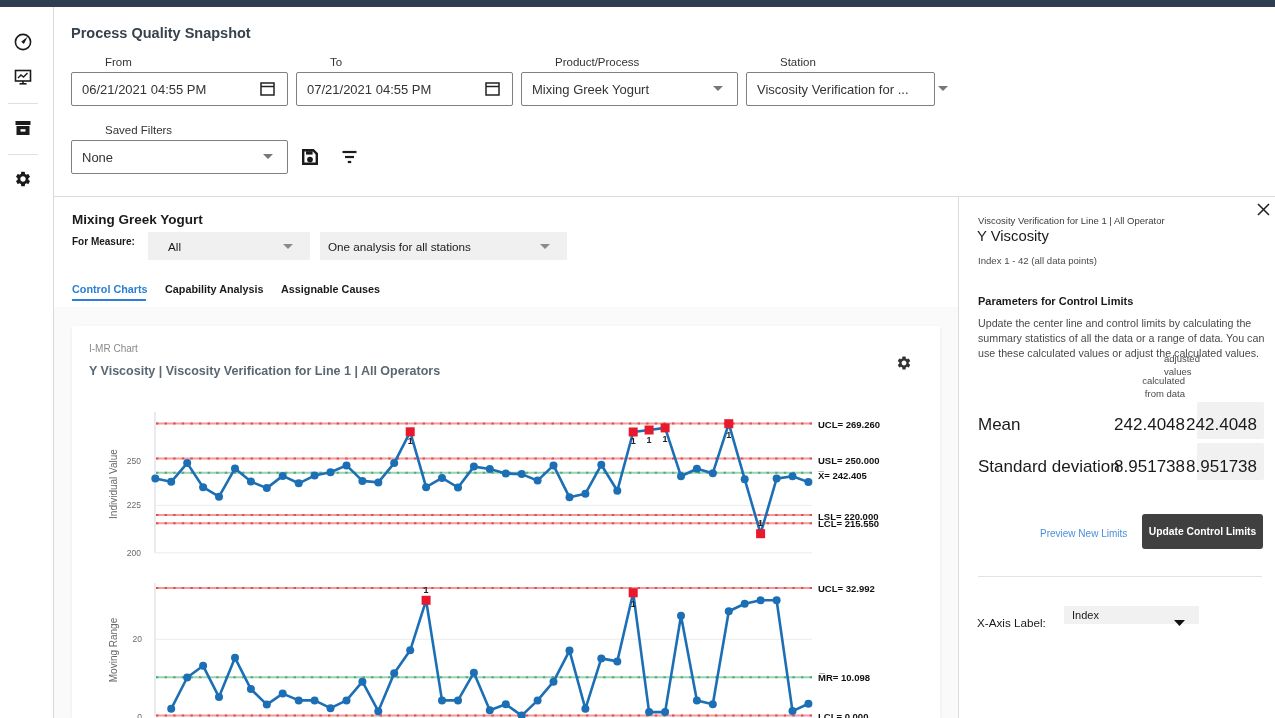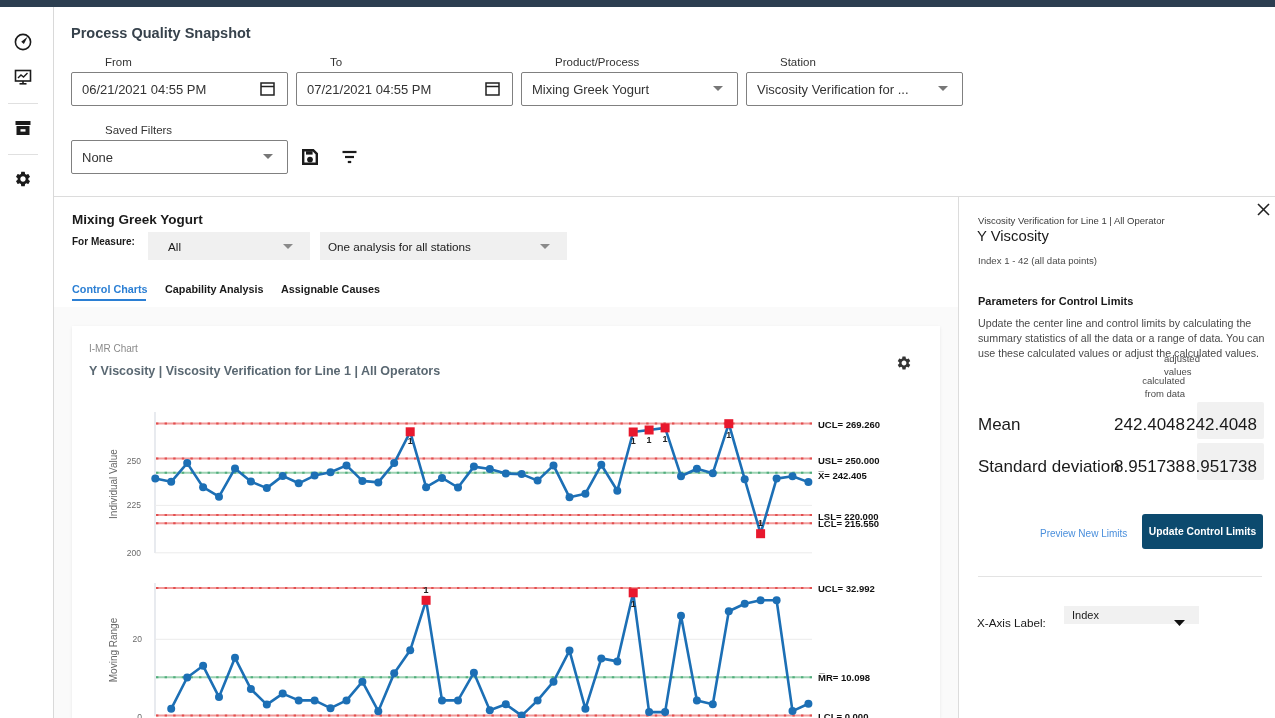--- a/index.html
+++ b/index.html
@@ -67,21 +67,21 @@
     <rect x="1" y="2" width="13" height="12" fill="none" stroke="#222" stroke-width="1.5"></rect>
     <line x1="1" y1="5.5" x2="14" y2="5.5" stroke="#222" stroke-width="1.5"></line>
   </svg>
 <div class="abs finput" style="left:296px; top:72px; width:217px;">07/21/2021 04:55 PM</div>
 <svg class="abs" style="left:485px; top:81px" width="15" height="15" viewBox="0 0 15 15">
     <rect x="1" y="2" width="13" height="12" fill="none" stroke="#222" stroke-width="1.5"></rect>
     <line x1="1" y1="5.5" x2="14" y2="5.5" stroke="#222" stroke-width="1.5"></line>
   </svg>
 <div class="abs finput" style="left:521px; top:72px; width:217px;">Mixing Greek Yogurt</div>
 <div class="abs caret" style="left:713px; top:86px"></div>
-<div class="abs finput" style="left:746px; top:72px; width:217px;">Viscosity Verification for ...</div>
+<div class="abs finput" style="left:746px; top:72px; width:189px;">Viscosity Verification for ...</div>
 <div class="abs caret" style="left:938px; top:86px"></div>
 
 <div class="abs flabel" style="left:71px; top:124px">Saved Filters</div>
 <div class="abs finput" style="left:71px; top:140px; width:217px;">None</div>
 <div class="abs caret" style="left:263px; top:154px"></div>
 <svg class="abs" style="left:302px; top:149px" width="16" height="16" viewBox="0 0 16 16">
   <path d="M1.2 1.2 H11.2 L14.8 4.8 V14.8 H1.2 Z" fill="none" stroke="#1b1b1b" stroke-width="2.4"></path>
   <rect x="4" y="2.2" width="6.6" height="3.4" fill="#1b1b1b"></rect>
   <circle cx="8" cy="10.6" r="2.9" fill="#1b1b1b"></circle>
 </svg>
@@ -266,19 +266,19 @@
 <div class="abs" style="left:1164px; top:352px; width:100px; text-align:left; font-size:9.5px; color:#4a4a4a; line-height:13px;">adjusted<br>values</div>
 <div class="abs rp" style="left:978px; top:415px;">Mean</div>
 <div class="abs rp" style="left:1085px; top:415px; width:100px; text-align:right;">242.4048</div>
 <div class="abs gbox" style="left:1197px; top:402px; width:67px; height:37px;"></div>
 <div class="abs rp" style="left:1150px; top:415px; width:107px; text-align:right;">242.4048</div>
 <div class="abs rp" style="left:978px; top:457px;">Standard deviation</div>
 <div class="abs rp" style="left:1085px; top:457px; width:100px; text-align:right;">8.951738</div>
 <div class="abs gbox" style="left:1197px; top:443px; width:67px; height:37px;"></div>
 <div class="abs rp" style="left:1150px; top:457px; width:107px; text-align:right;">8.951738</div>
 <div class="abs" style="left:1040px; top:528px; font-size:10px; color:#4a8fdc;">Preview New Limits</div>
-<div class="abs" style="left:1142px; top:514px; width:121px; height:35px; background:#0c4a6e; border-radius:3px; color:#fff; font-size:10.3px; font-weight:bold; display:flex; align-items:center; justify-content:center; white-space:nowrap;">Update Control Limits</div>
+<div class="abs" style="left:1142px; top:514px; width:121px; height:35px; background:#404040; border-radius:3px; color:#fff; font-size:10.3px; font-weight:bold; display:flex; align-items:center; justify-content:center; white-space:nowrap;">Update Control Limits</div>
 <div class="abs hline" style="left:978px; top:576px; width:284px; background:#e3e3e3;"></div>
 <div class="abs" style="left:977px; top:616px; font-size:11.7px; color:#1a1a1a;">X-Axis Label:</div>
 <div class="abs chip" style="left:1064px; top:606px; width:135px; height:18px; background:#f1f1f1; font-size:11px;">Index</div>
 <svg class="abs" style="left:1174px; top:620px" width="11" height="6" viewBox="0 0 11 6">
     <path d="M0 0 H11 L5.5 6 Z" fill="#111"></path>
   </svg>
 
 </body></html>

